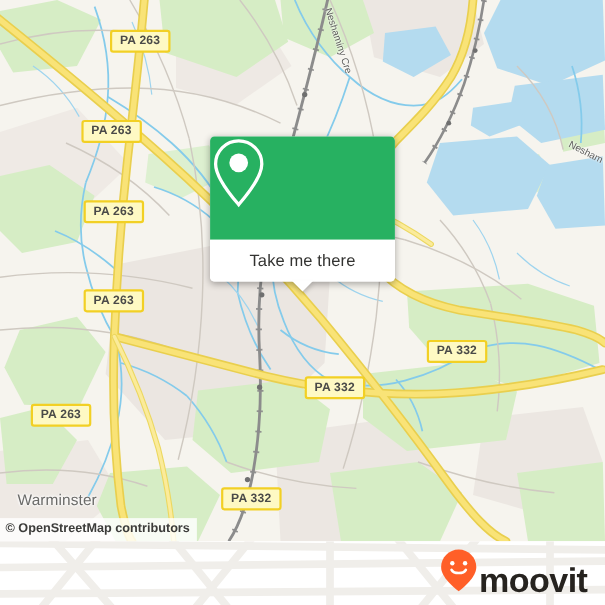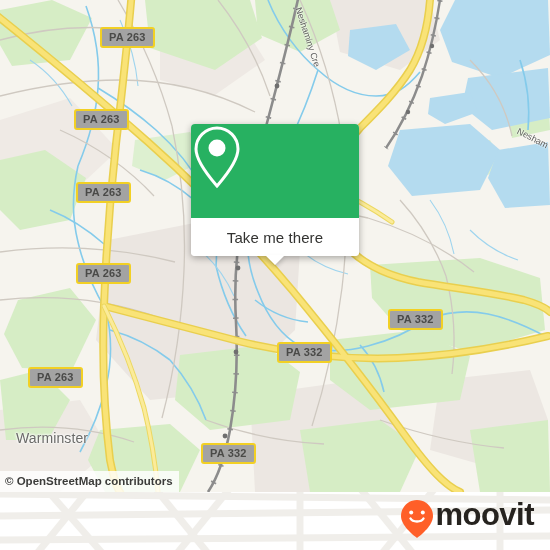--- a/index.html
+++ b/index.html
@@ -10,21 +10,21 @@
   }
   #app{position:relative;width:550px;height:550px;overflow:hidden;background:#f7f5ef;}
 
   
   #map{position:absolute;left:0;top:0;width:550px;height:492px;overflow:hidden;background:#f6f4ee;}
   #map svg{position:absolute;left:0;top:0;}
 
   
   .shield{
     position:absolute;
-    background:#a3a3a3;
+    background:#fef9c3;
     border:2px solid #f2d024;
     border-radius:3px;
     color:#4a4a48;
     font-size:11px;
     font-weight:bold;
     letter-spacing:.2px;
     padding:2px 7px 3px 7px;
     line-height:12px;
     white-space:nowrap;
     box-sizing:border-box;
@@ -101,21 +101,21 @@
     background:#ffffff;
     overflow:hidden;
   }
   #bar-watermark{position:absolute;left:0;top:0;width:550px;height:58px;opacity:1;}
   #address{
     position:absolute;left:16px;top:50%;transform:translateY(-50%);
     font-size:15.5px;color:#3b3b39;letter-spacing:.1px;white-space:nowrap;
   }
   #moovit-logo{
     position:absolute;right:16px;top:50%;transform:translateY(-50%);
-    display:flex;align-items:flex-start;gap:1px;
+    display:flex;align-items:flex-end;gap:1px;
   }
   #moovit-wordmark{
     font-size:31px;font-weight:bold;color:#26231f;letter-spacing:-.5px;line-height:31px;
   }
 </style>
 </head>
 <body>
 
 <div id="app">
 
@@ -291,21 +291,21 @@
         <div class="shield" style="left: 74px; top: 109px;">PA 263</div>
         <div class="shield" style="left: 76px; top: 182px;">PA 263</div>
         <div class="shield" style="left: 76px; top: 263px;">PA 263</div>
         <div class="shield" style="left: 28px; top: 367px;">PA 263</div>
         <div class="shield" style="left: 388px; top: 309px;">PA 332</div>
         <div class="shield" style="left: 277px; top: 342px;">PA 332</div>
         <div class="shield" style="left: 201px; top: 443px;">PA 332</div>
       </div>
 
     <div id="place-labels">
-        <div class="place-label" style="left: 16px; top: 430px;">Warminster</div>
+        <div class="place-label" style="left: 16px; top: 446px;">Warminster</div>
       </div>
 
     <div id="water-labels">
         <div class="water-label" style="left: 303px; top: 6px; transform: rotate(72deg);">Neshaminy Cre</div>
         <div class="water-label" style="left: 520px; top: 126px; transform: rotate(27deg);">Nesham</div>
       </div>
 
     <div id="popup">
       <div id="popup-top">
         <span>

